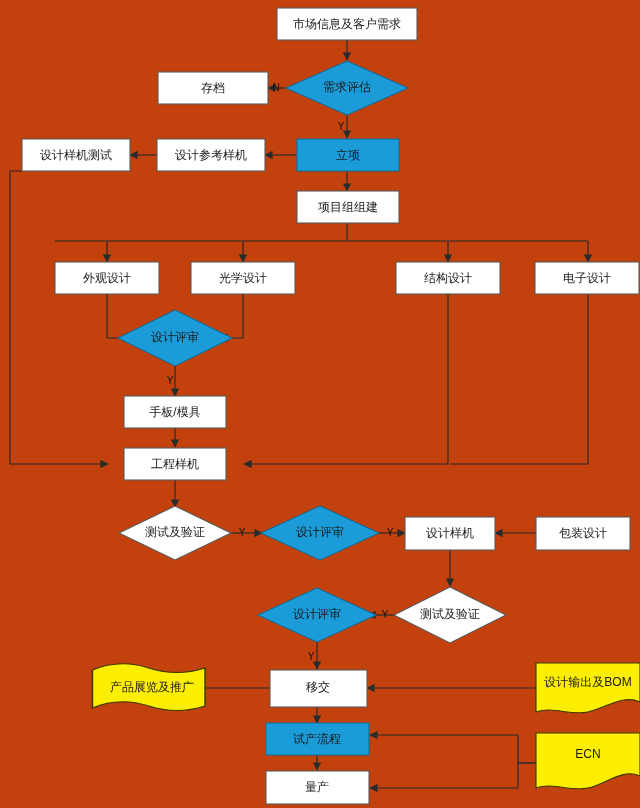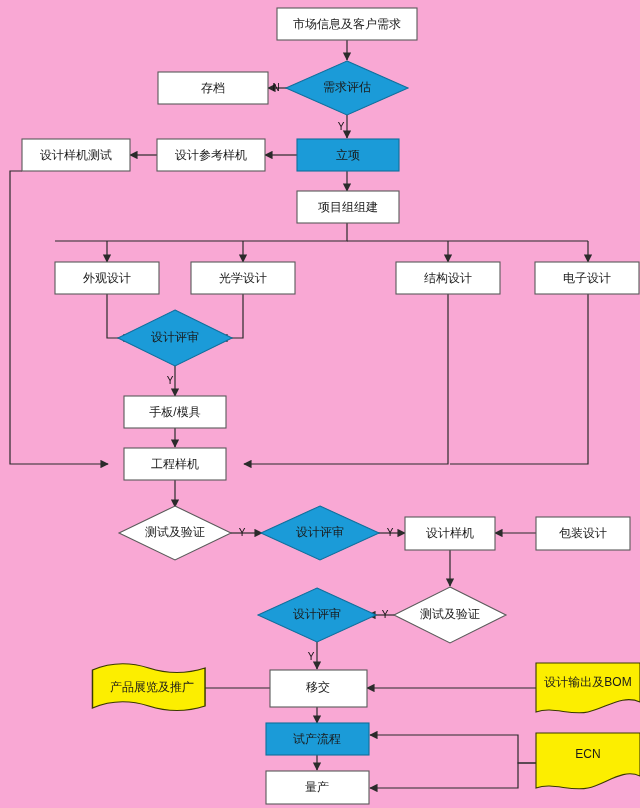--- a/index.html
+++ b/index.html
@@ -7,21 +7,21 @@
     padding: 0;
     background: #ffffff;
   }
   body {
     font-family: "Liberation Sans", "DejaVu Sans", sans-serif;
   }
   #canvas {
     position: relative;
     width: 640px;
     height: 808px;
-    background: #f9a8d4;
+    background: #c2410c;
     overflow: hidden;
   }
   svg.layer {
     position: absolute;
     left: 0;
     top: 0;
     width: 640px;
     height: 808px;
   }
   .node-label {

